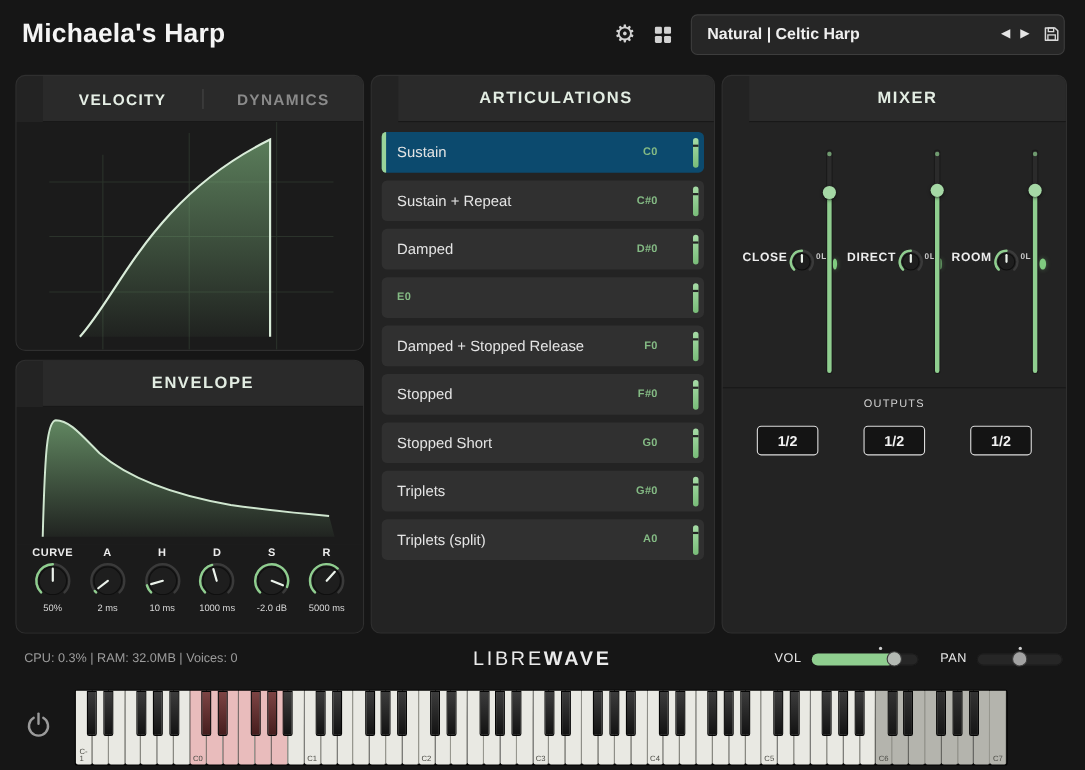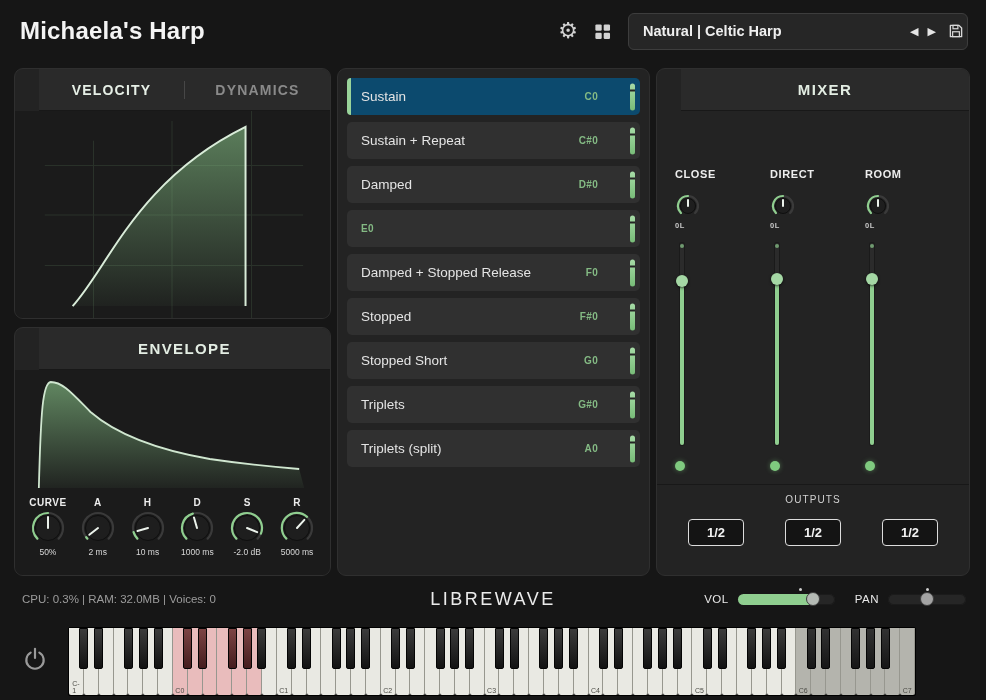--- a/index.html
+++ b/index.html
@@ -47,21 +47,21 @@
   .art-row.selected::before{content:'';position:absolute;left:0;top:0;bottom:0;width:4px;background:#9ad49a;border-radius:5px 0 0 5px;}
   .art-name{flex:1;font-size:13.5px;color:#e4e4e4;white-space:nowrap;overflow:hidden;}
   .art-key{font-size:10px;font-weight:bold;color:#84ba84;letter-spacing:0.3px;}
   .art-level{position:absolute;right:5px;top:50%;transform:translateY(-50%);width:5px;height:27px;
     background:linear-gradient(#a6dba6,#78bc78);border-radius:3px;}
   .art-level::after{content:'';position:absolute;left:0;right:0;top:6px;height:2.5px;background:#242424;}
   
   #mixer-panel{left:656px;top:68px;width:314px;height:508px;}
   .mx-body{padding:13px 18px 0;}
   .mx-channels{display:flex;justify-content:space-between;}
-  .mx-ch{width:86px;display:flex;flex-direction:column;margin-top:40px;}
+  .mx-ch{width:86px;display:flex;flex-direction:row;align-items:center;}
   .mx-label{font-size:11px;font-weight:bold;color:#ededed;letter-spacing:0.6px;margin-top:4px;}
   .mx-knob{margin-top:13px;display:flex;}
   .mx-pan{font-size:7.5px;font-weight:bold;color:#c9c9c9;margin-top:2px;letter-spacing:0.5px;}
   .mx-fader{position:relative;width:14px;height:202px;margin-top:13px;}
   .mx-track{position:absolute;left:50%;transform:translateX(-50%);top:0;bottom:0;width:4px;background:#2b2b2b;
     border-radius:2px;box-shadow:0 0 0 1px #1a1a1a;}
   .mx-fader::before{content:'';position:absolute;top:1px;left:50%;transform:translateX(-50%);
     width:4px;height:4px;border-radius:50%;background:#6f9a6f;z-index:1;}
   .mx-fill{position:absolute;left:50%;transform:translateX(-50%);bottom:0;width:4px;background:#8fce8f;border-radius:2px;}
   .mx-thumb{position:absolute;left:50%;width:12px;height:12px;border-radius:50%;background:#a5d8a5;
@@ -70,21 +70,21 @@
   .mx-divider{height:1px;background:#181818;margin:13px -18px 0;}
   .outputs-label{text-align:center;font-size:10px;font-weight:normal;letter-spacing:1.1px;color:#d2d2d2;margin-top:9px;}
   .out-btn-row{display:flex;justify-content:space-between;padding:0 13px;margin-top:14px;}
   .out-btn{width:56px;height:27px;background:#141414;border:1.5px solid #dcdcdc;border-radius:4px;color:#f2f2f2;
     font-size:13px;font-weight:bold;display:flex;align-items:center;justify-content:center;box-sizing:border-box;}
   
   #statusbar{position:absolute;left:0;top:578px;width:100%;height:42px;}
   .stats{position:absolute;left:22px;top:50%;transform:translateY(-50%);font-size:11.5px;color:#9c9c9c;}
   .logo{position:absolute;left:50%;top:50%;transform:translate(-50%,-50%);font-size:18px;letter-spacing:2.5px;color:#ebebeb;}
   .logo .light{font-weight:400;}
-  .logo .bold{font-weight:400;}
+  .logo .bold{font-weight:700;}
   .vol-pan{position:absolute;right:20px;top:50%;transform:translateY(-50%);display:flex;align-items:center;}
   .ctl-label{font-size:11.5px;font-weight:normal;color:#e8e8e8;letter-spacing:0.5px;margin-right:9px;}
   .hslider{position:relative;height:11px;background:#262626;border-radius:6px;box-shadow:inset 0 0 0 1px #1b1b1b;}
   .hslider.vol{width:97px;margin-right:20px;}
   .hslider.pan{width:78px;}
   .h-fill{position:absolute;left:0;top:0;bottom:0;border-radius:6px;background:#8fce8f;}
   .h-thumb{position:absolute;top:-1.5px;width:14px;height:14px;border-radius:50%;background:#b4bab4;
     border:1px solid #3c3c3c;box-sizing:border-box;}
   .h-thumb.gray{background:#a3a3a3;}
   .h-dot{position:absolute;top:-6px;width:3px;height:3px;border-radius:50%;background:#cfcfcf;}
@@ -243,20 +243,21 @@
             <line x1="18" y1="18" x2="25.36" y2="9.83" stroke="#ebf2eb" stroke-width="2" stroke-linecap="round"></line>
           </svg>
         </div>
         <div class="knob-value">5000 ms</div>
       </div>
     </div>
   <div class="env-lower"></div>
 </div>
 
 <div class="panel" id="articulations-panel">
+  <div class="panel-header">ARTICULATIONS</div>
   <div class="art-list">
       <div class="art-row selected">
         <span class="art-name">Sustain</span>
         <span class="art-key">C0</span>
         <span class="art-level"></span>
       </div>
       <div class="art-row">
         <span class="art-name">Sustain + Repeat</span>
         <span class="art-key">C#0</span>
         <span class="art-level"></span>

